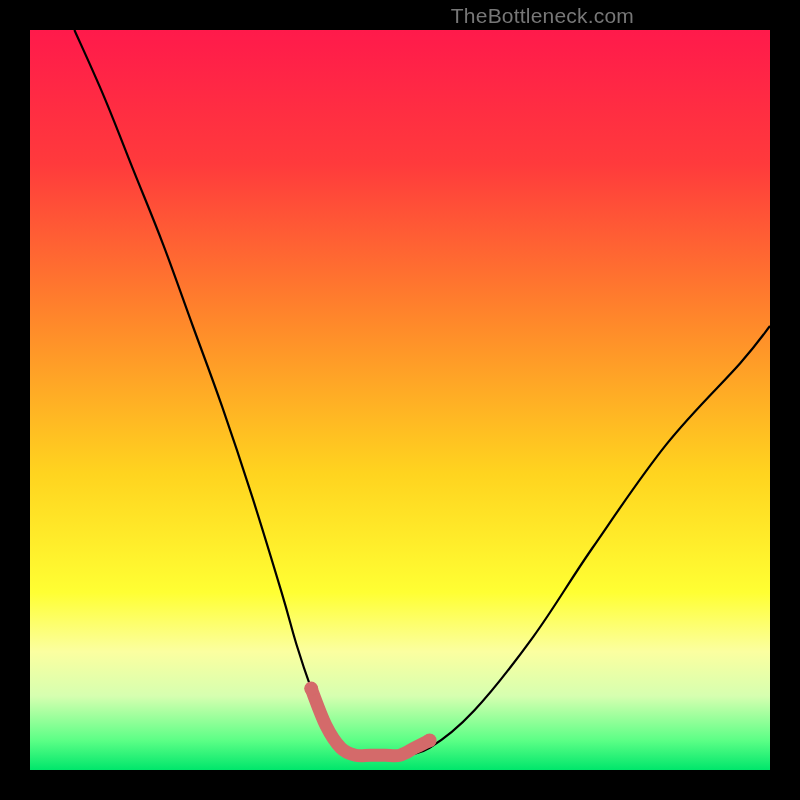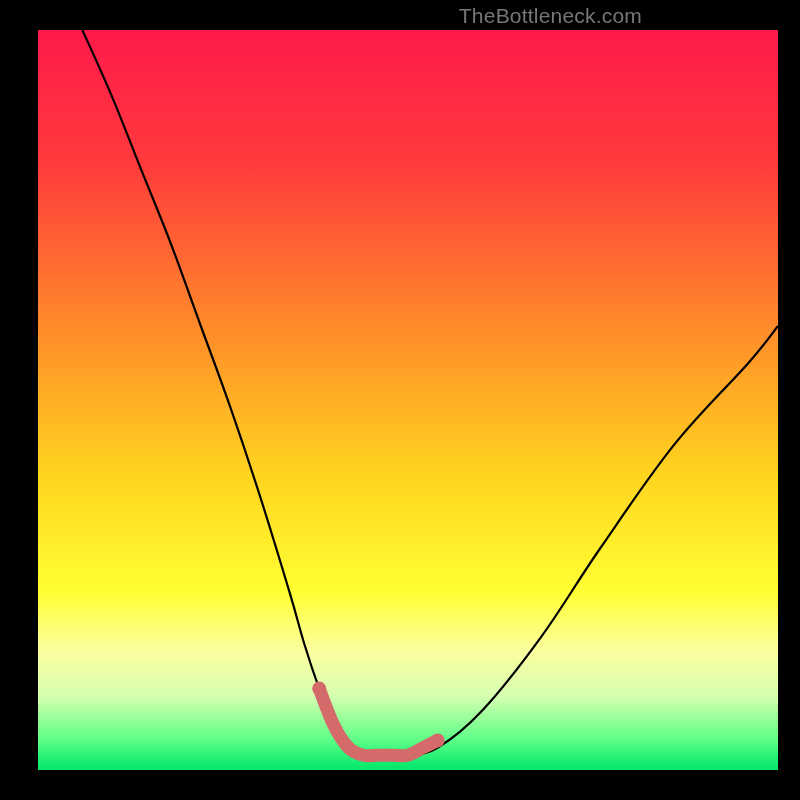--- a/index.html
+++ b/index.html
@@ -6,21 +6,21 @@
     margin: 0;
     padding: 0;
     width: 800px;
     height: 800px;
     background: #000;
     overflow: hidden;
     font-family: Arial, Helvetica, sans-serif;
   }
   .frame {
     position: absolute;
-    left: 8px;
+    left: 0;
     top: 0;
     width: 668px;
     height: 800px;
     background: #000;
   }
   .plot {
     position: absolute;
     left: 30px;
     top: 30px;
     width: 740px;

